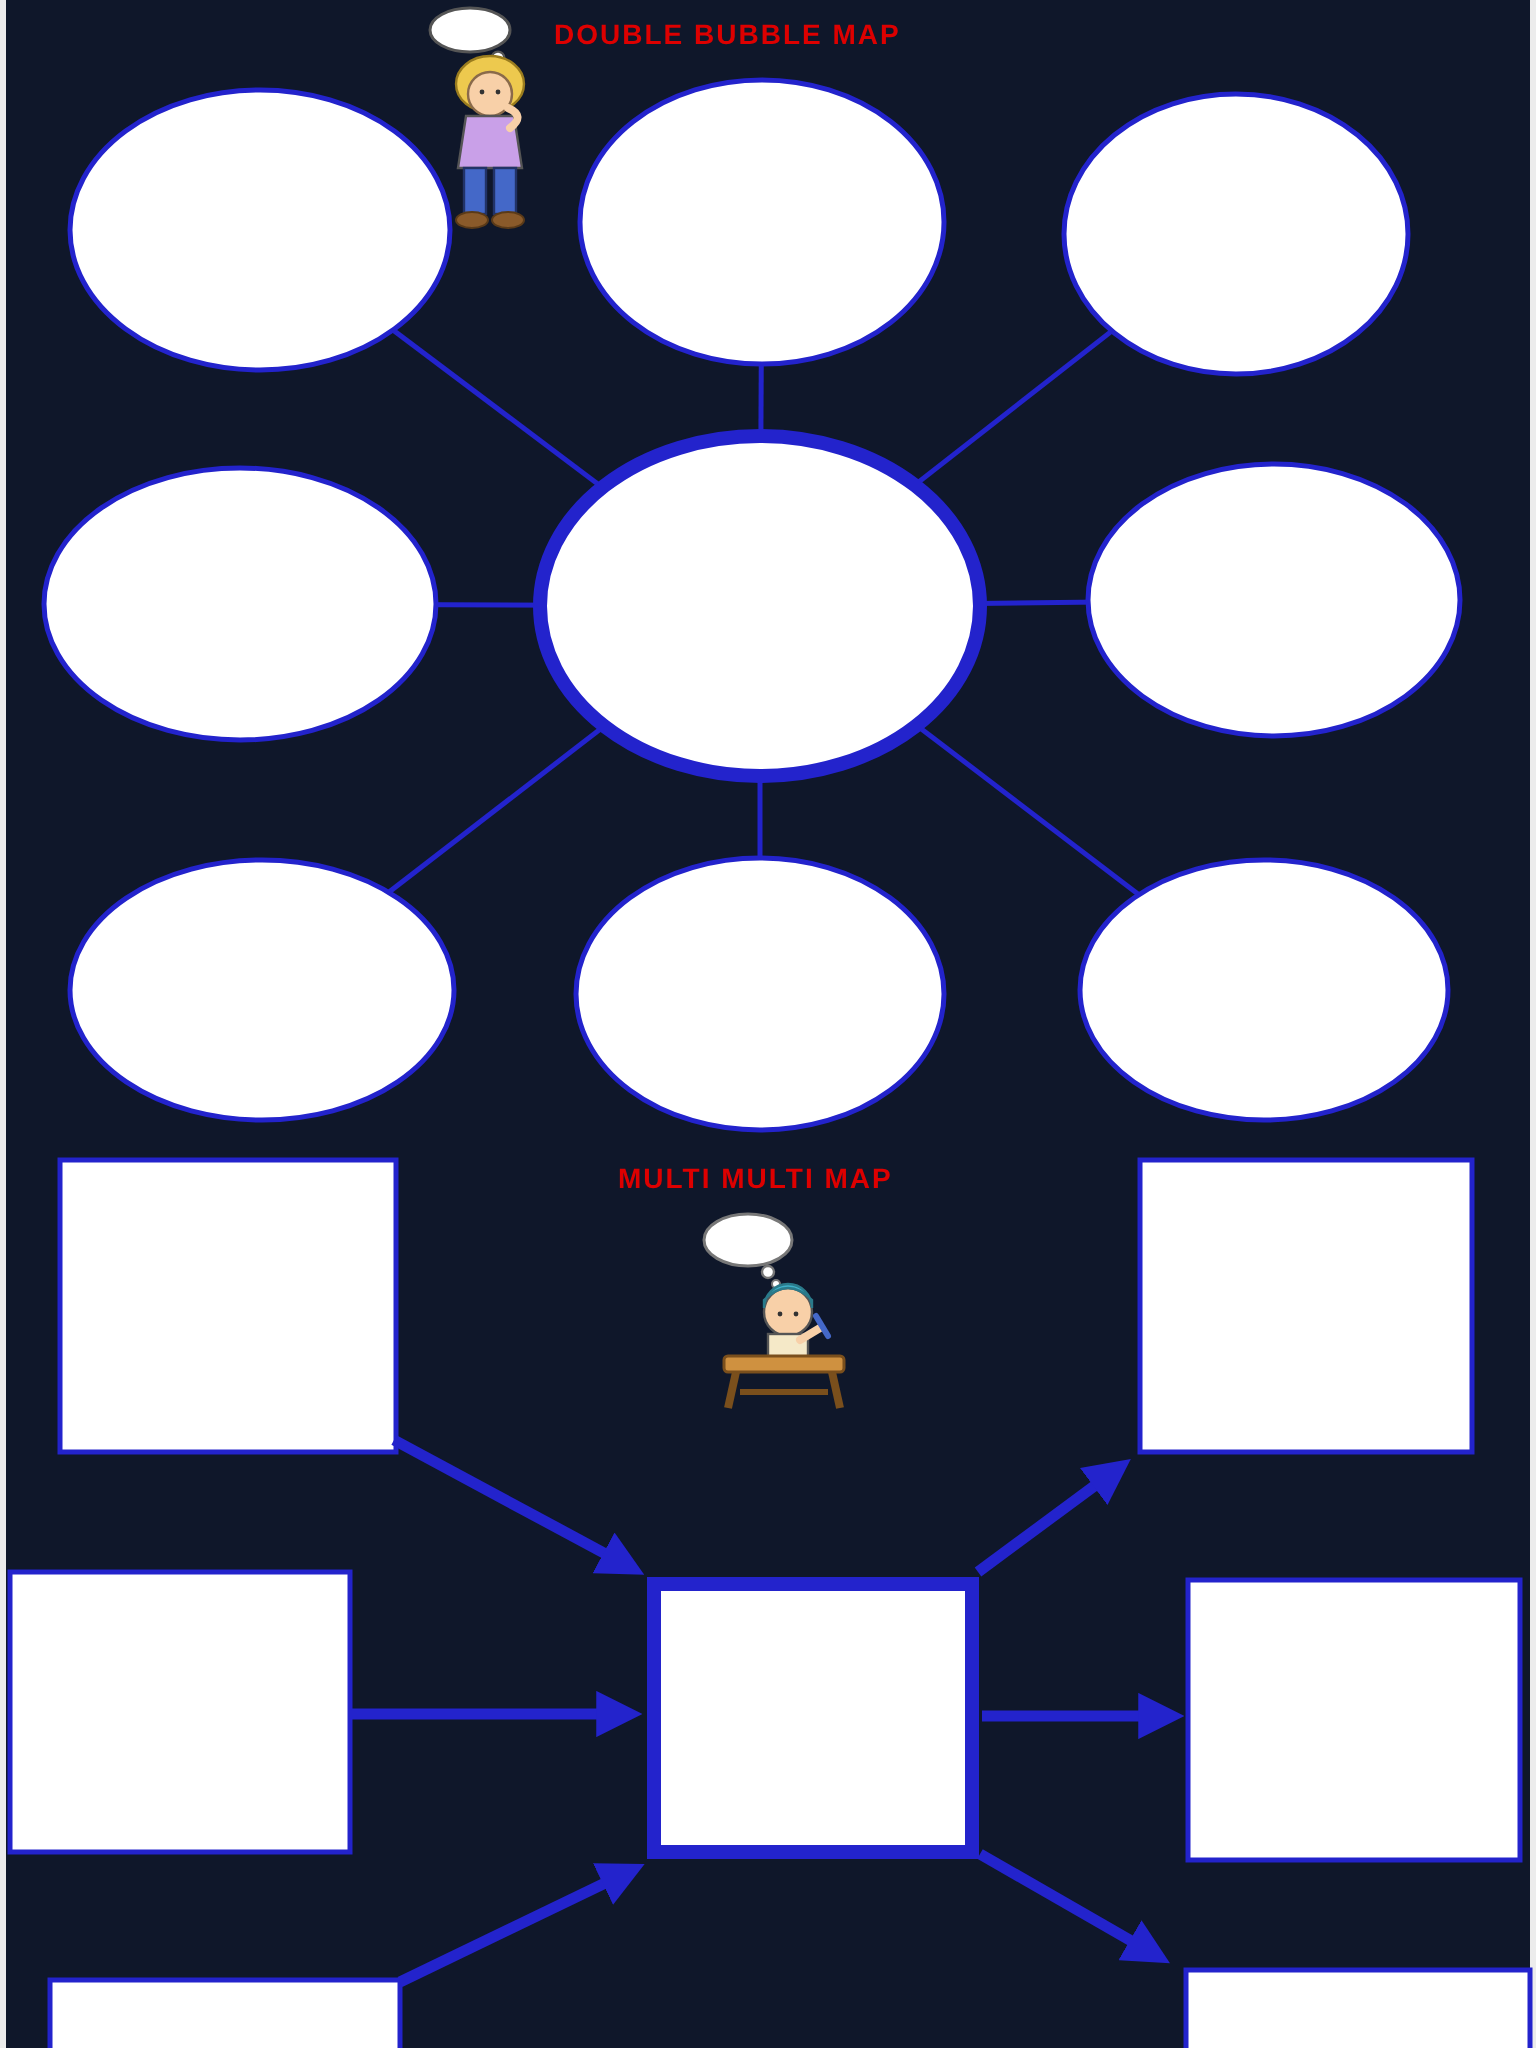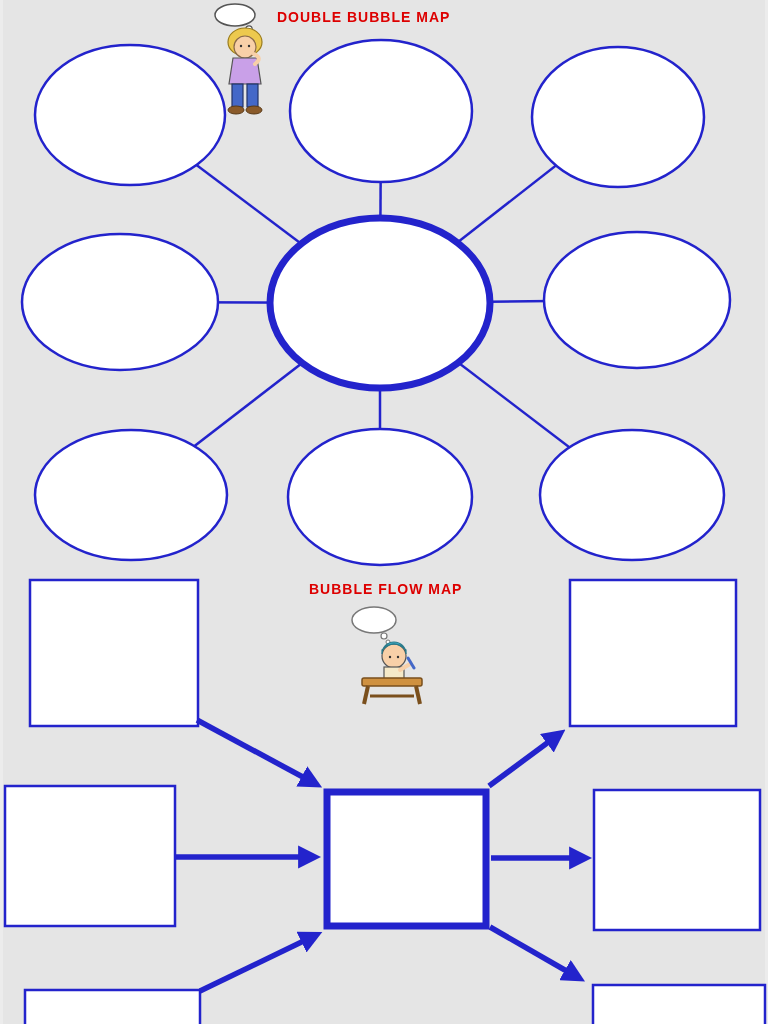--- a/index.html
+++ b/index.html
@@ -5,21 +5,21 @@
   :root{
     --shape-blue:#2323cc;
     --title-red:#dd0000;
   }
   *{box-sizing:border-box;}
   html,body{margin:0;padding:0;background:#cfcfcf;}
   .page{
     position:relative;
     width:768px;height:1024px;
     margin:0 auto;
-    background:#e5e5e5;
+    background:#0f172a;
     overflow:hidden;
     font-family:"Liberation Sans", sans-serif;
   }
   .edge{position:absolute;top:0;width:3px;height:100%;background:#ececec;}
   .map-title{
     position:absolute;
     color:var(--title-red);
     font-weight:bold;
     font-size:14px;
     letter-spacing:1px;
@@ -80,21 +80,21 @@
     <ellipse class="bubble" cx="381" cy="111" rx="91" ry="71"></ellipse>
     <ellipse class="bubble" cx="618" cy="117" rx="86" ry="70"></ellipse>
     <ellipse class="bubble" cx="120" cy="302" rx="98" ry="68"></ellipse>
     <ellipse class="bubble" cx="637" cy="300" rx="93" ry="68"></ellipse>
     <ellipse class="bubble" cx="131" cy="495" rx="96" ry="65"></ellipse>
     <ellipse class="bubble" cx="380" cy="497" rx="92" ry="68"></ellipse>
     <ellipse class="bubble" cx="632" cy="495" rx="92" ry="65"></ellipse>
     <ellipse class="bubble bubble-center" cx="380" cy="303" rx="110" ry="85"></ellipse>
   </svg>
 
-  <div class="map-title" style="left:309px;top:581px">BUBBLE FLOW MAP</div>
+  <div class="map-title" style="left:309px;top:581px">MULTI MULTI MAP</div>
 
   <svg class="layer" style="left:342px;top:604px" width="95" height="104" viewBox="0 0 95 104">
     <g>
       <ellipse cx="32" cy="16" rx="22" ry="13" fill="#ffffff" stroke="#777777" stroke-width="1.5"></ellipse>
       <circle cx="42" cy="32" r="3" fill="#ffffff" stroke="#777777" stroke-width="1.2"></circle>
       <circle cx="46" cy="38" r="2" fill="#ffffff" stroke="#777777" stroke-width="1"></circle>
     </g>
     <g>
       <circle cx="52" cy="52" r="12" fill="#f8d0a8" stroke="#555555" stroke-width="1.2"></circle>
       <path d="M40,50 a12,12 0 0 1 24,0 l0,-4 q-12,-12 -24,0 z" fill="#3fb0c8" stroke="#2a7a8a" stroke-width="1.2"></path>

